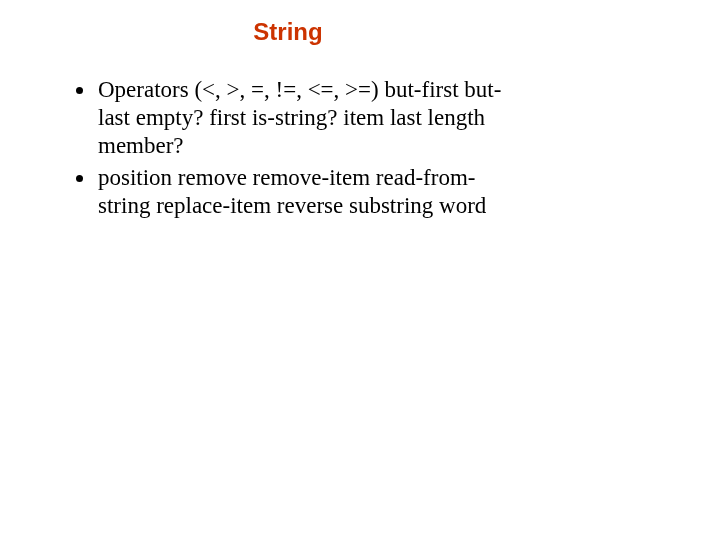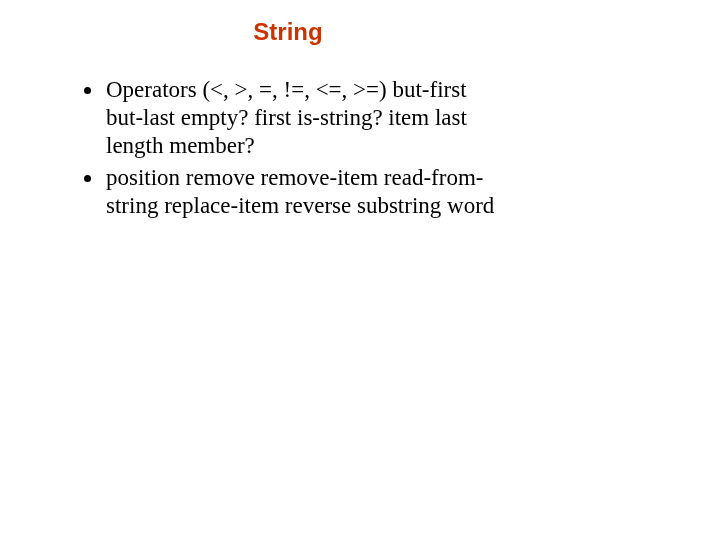--- a/index.html
+++ b/index.html
@@ -21,21 +21,21 @@
   }
   .title {
     text-align: center;
     font-family: Arial, Helvetica, sans-serif;
     font-weight: bold;
     font-size: 24px;
     color: #cc3300;
     margin: 0 0 30px 0;
   }
   ul.bullets {
-    margin: 12px;
+    margin: 4px;
     padding: 0 0 0 32px;
     list-style: disc;
   }
   ul.bullets li {
     font-size: 23px;
     line-height: 1.22;
     color: #000000;
     margin: 0 0 4px 0;
     padding-left: 2px;
   }

